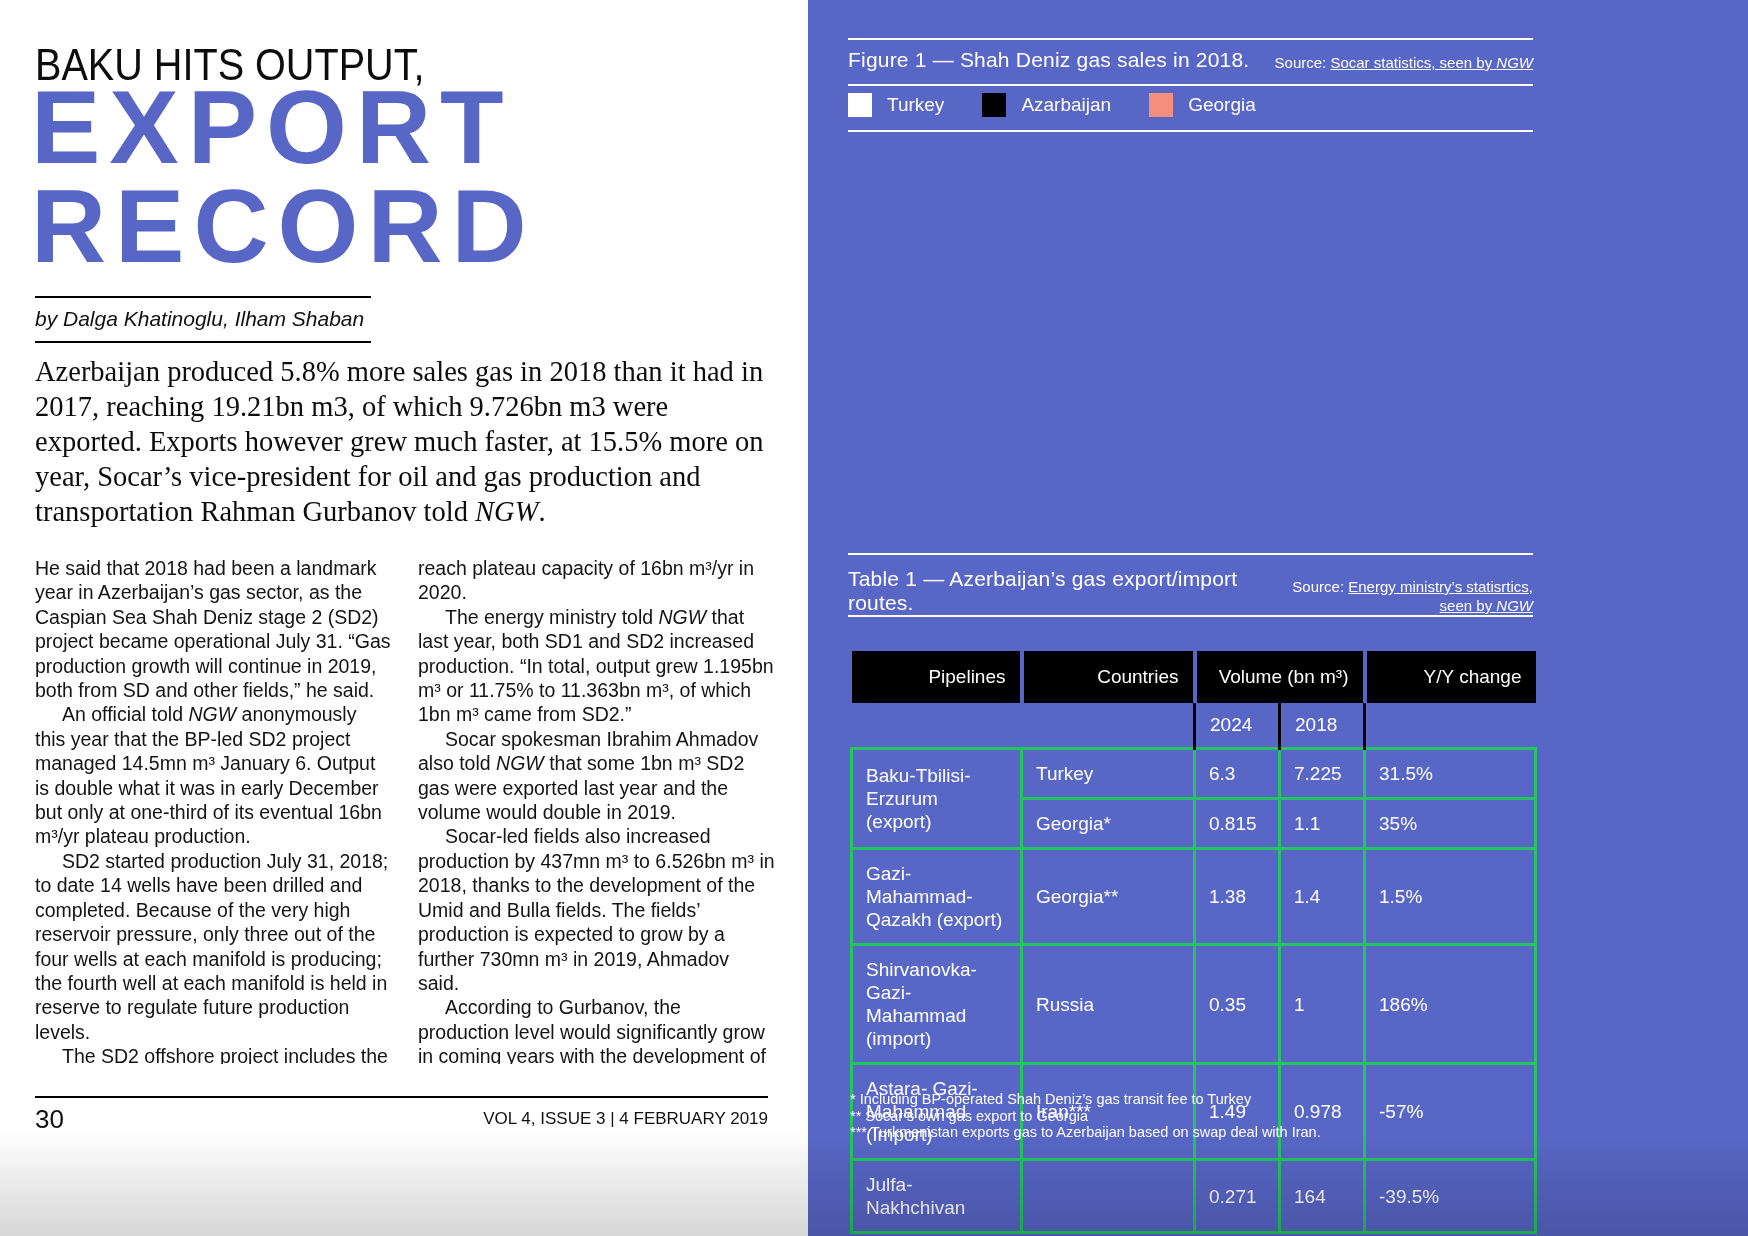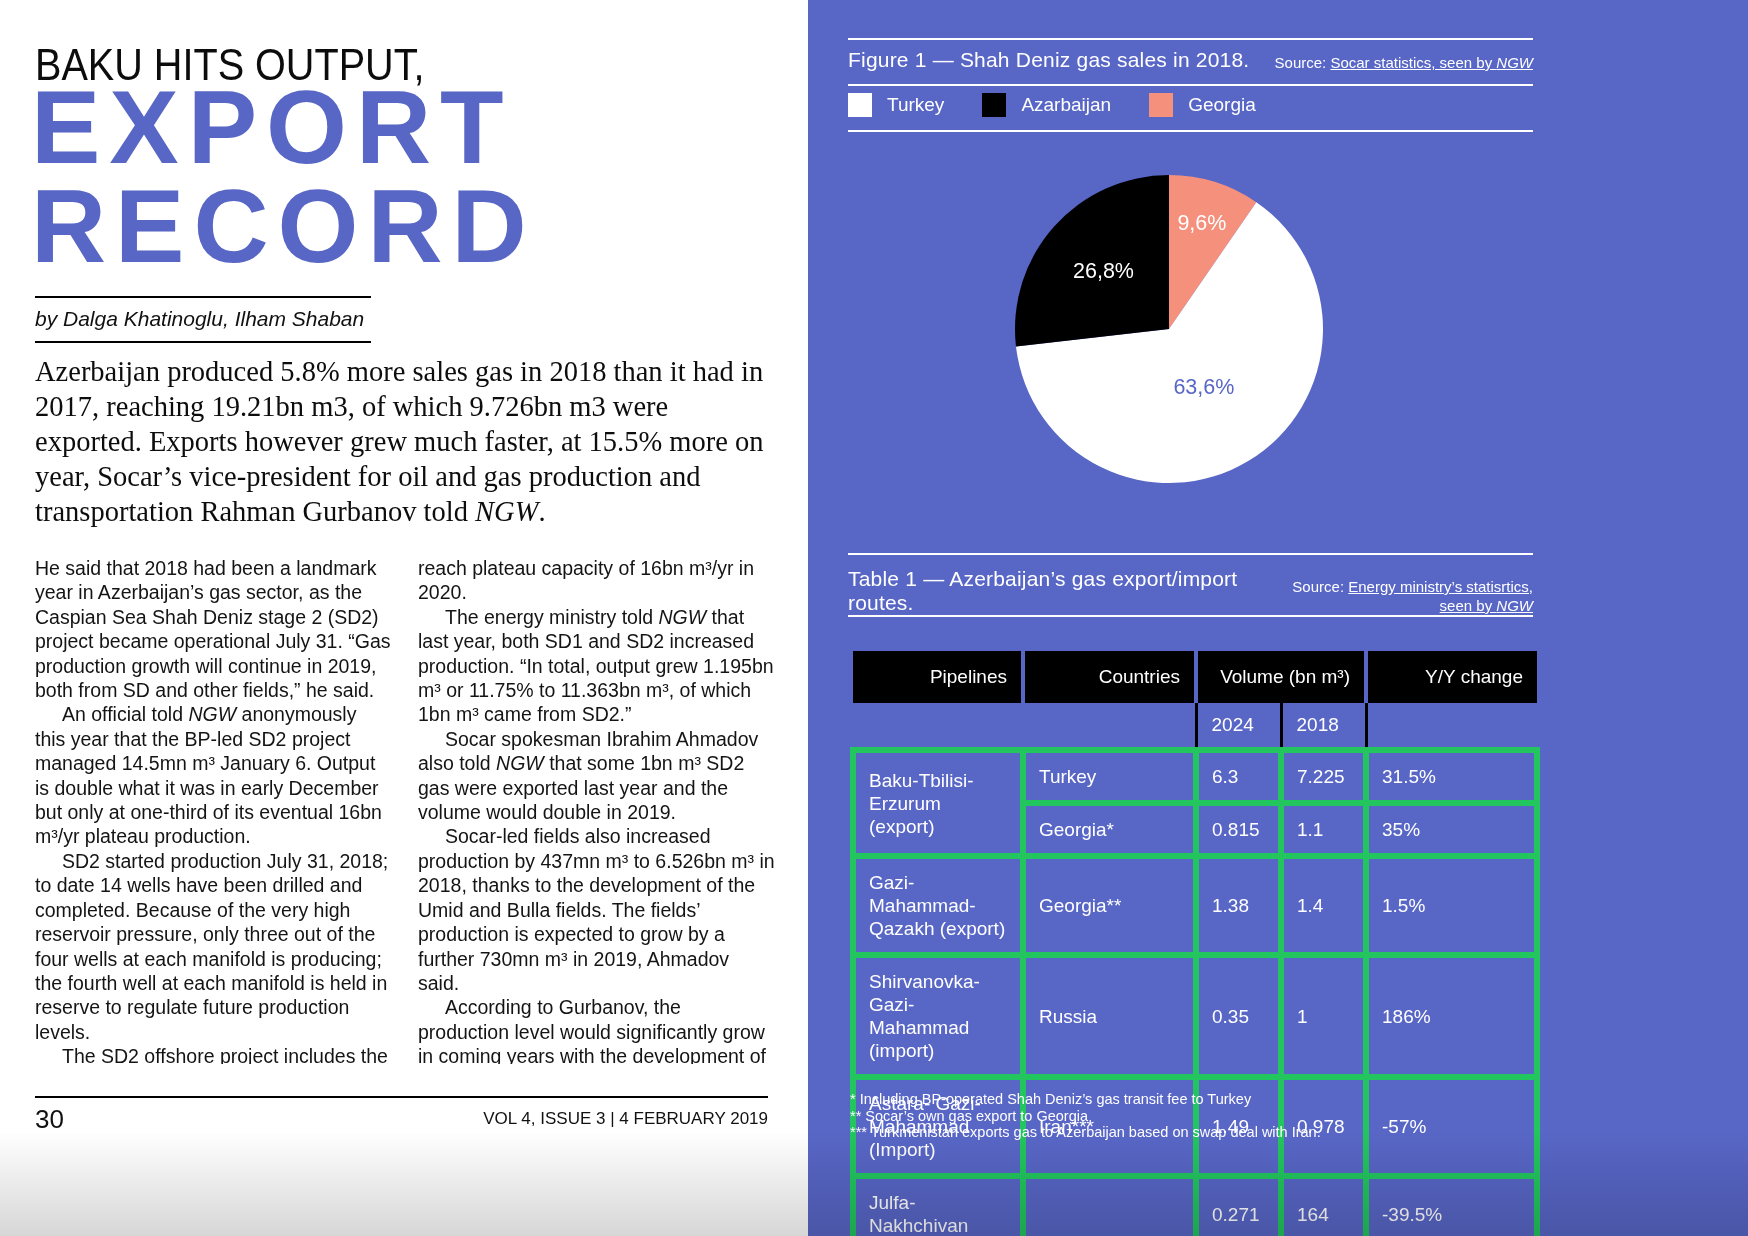--- a/index.html
+++ b/index.html
@@ -67,21 +67,21 @@
     border-collapse:collapse;table-layout:fixed;color:#fff;
   }
   .routes-table th{
     background:#000;font-weight:400;text-align:right;font-size:19px;
     padding:14px 14px;height:24px;
   }
   .routes-table th + th{border-left:4px solid var(--blue);}
   .routes-table tr.years td{border:none;padding:11px 14px;font-size:19px;height:20px;}
   .routes-table tr.years td.ybord{border-left:3px solid #000;}
   .routes-table tbody td{
-    border:6px solid #22c55e;padding:12px 13px;font-size:19px;line-height:23px;vertical-align:middle;
+    border:3px solid #22c55e;padding:12px 13px;font-size:19px;line-height:23px;vertical-align:middle;
   }
   .footnotes{position:absolute;left:42px;top:1092px;width:685px;}
   .footnotes p{margin:0 0 1px 0;font-size:14.5px;line-height:15.5px;color:#fff;}
   
   .bottom-shade{
     position:absolute;left:0;bottom:0;width:100%;height:105px;pointer-events:none;
     background:linear-gradient(180deg, rgba(0,0,0,0) 0%, rgba(0,0,0,0.16) 100%);
   }
   i{font-style:italic;}
 </style>
@@ -138,30 +138,20 @@
           <span class="legend-label">Azarbaijan</span>
         </div>
         <div class="legend-item">
           <span class="swatch" style="background: rgb(244, 144, 124);"></span>
           <span class="legend-label">Georgia</span>
         </div>
       </div>
 
     <div class="rule r3"></div>
 
-    <div class="pie-wrap">
-      <svg viewBox="-156 -156 312 312" width="312" height="312">
-          <path d="M0,0 L0.00,-154.00 A154,154 0 0 1 87.36,-126.82 Z" fill="#F4907C"></path>
-          <text x="32.9" y="-98.9" fill="#FFFFFF" text-anchor="middle">9,6%</text>
-          <path d="M0,0 L87.36,-126.82 A154,154 0 1 1 -153.02,17.38 Z" fill="#FFFFFF"></path>
-          <text x="34.9" y="65.1" fill="#5866C6" text-anchor="middle">63,6%</text>
-          <path d="M0,0 L-153.02,17.38 A154,154 0 0 1 -0.00,-154.00 Z" fill="#000000"></path>
-          <text x="-65.5" y="-51.5" fill="#FFFFFF" text-anchor="middle">26,8%</text>
-        </svg>
-    </div>
 
     <div class="rule r4"></div>
 
     <div class="tab-head">
       <div class="panel-title">Table 1 — Azerbaijan’s gas export/import routes.</div>
       <div class="source"><span>Source: </span><a>Energy ministry’s statisrtics, seen by <i>NGW</i></a></div>
     </div>
 
     <div class="rule r5"></div>
 

